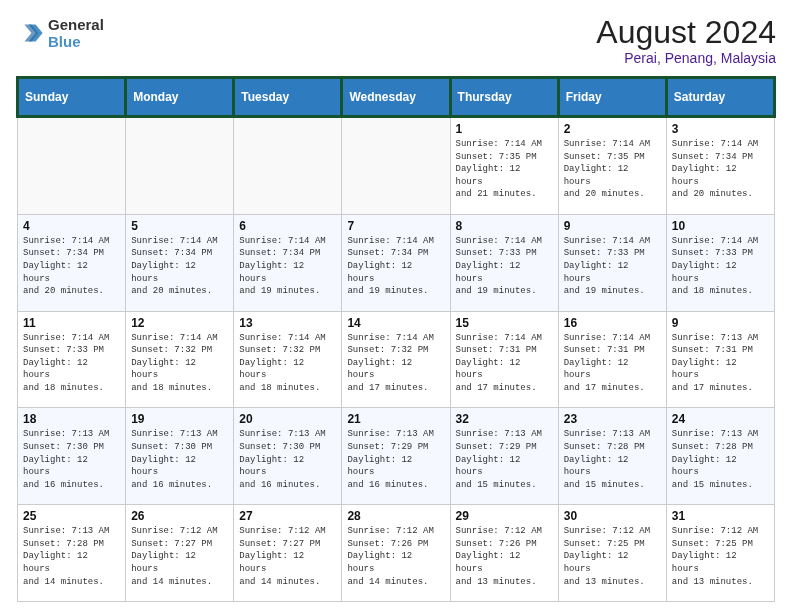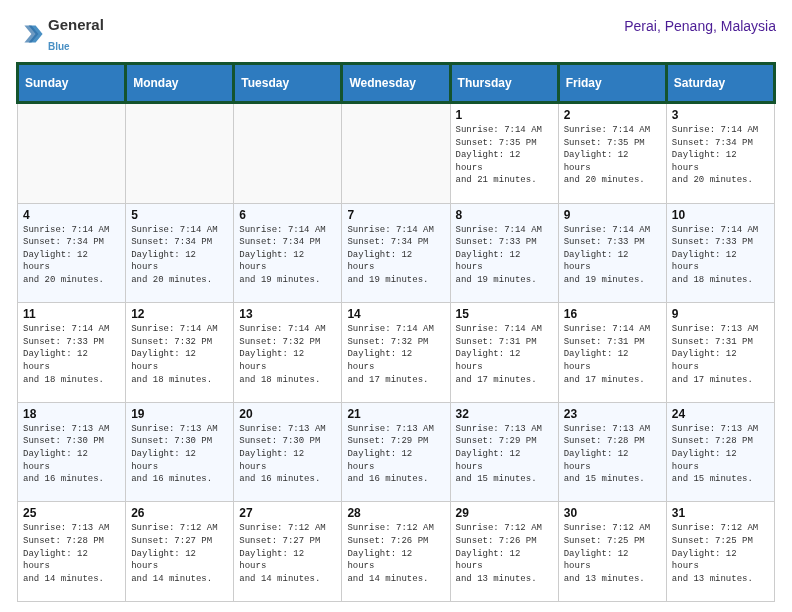--- a/index.html
+++ b/index.html
@@ -96,24 +96,25 @@
 
 <div class="page">
   <div class="header">
     <div class="logo">
       <svg class="logo-icon" viewBox="0 0 40 40" xmlns="http://www.w3.org/2000/svg">
         <polygon points="28,8 38,20 28,32 18,32 28,20 18,8" fill="#4a90c4"></polygon>
         <polygon points="22,8 32,20 22,32 12,32 22,20 12,8" fill="#2e6ea6" opacity="0.7"></polygon>
       </svg>
       <div>
         <div style="font-size:15px;font-weight:bold;color:#333;">General</div>
-        <div style="font-size:10px;font-weight:bold;color:#4a90c4;margin-top:8px;">Blue</div>
+        <div style="font-size:15px;font-weight:bold;color:#4a90c4;">Blue</div>
       </div>
     </div>
     <div class="title-block">
+      <div class="month-year">August 2024</div>
       <div class="location">Perai, Penang, Malaysia</div>
     </div>
   </div>
 
   <table class="calendar">
     <thead>
       <tr>
       <th>Sunday</th>
           <th>Monday</th>
           <th>Tuesday</th>

